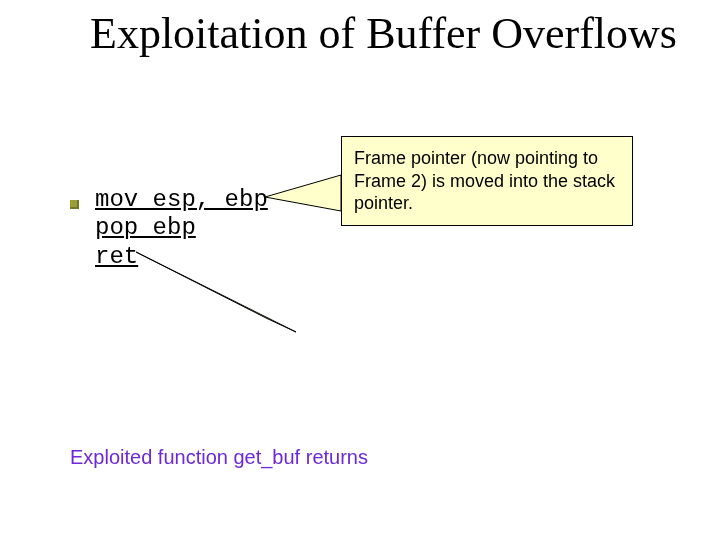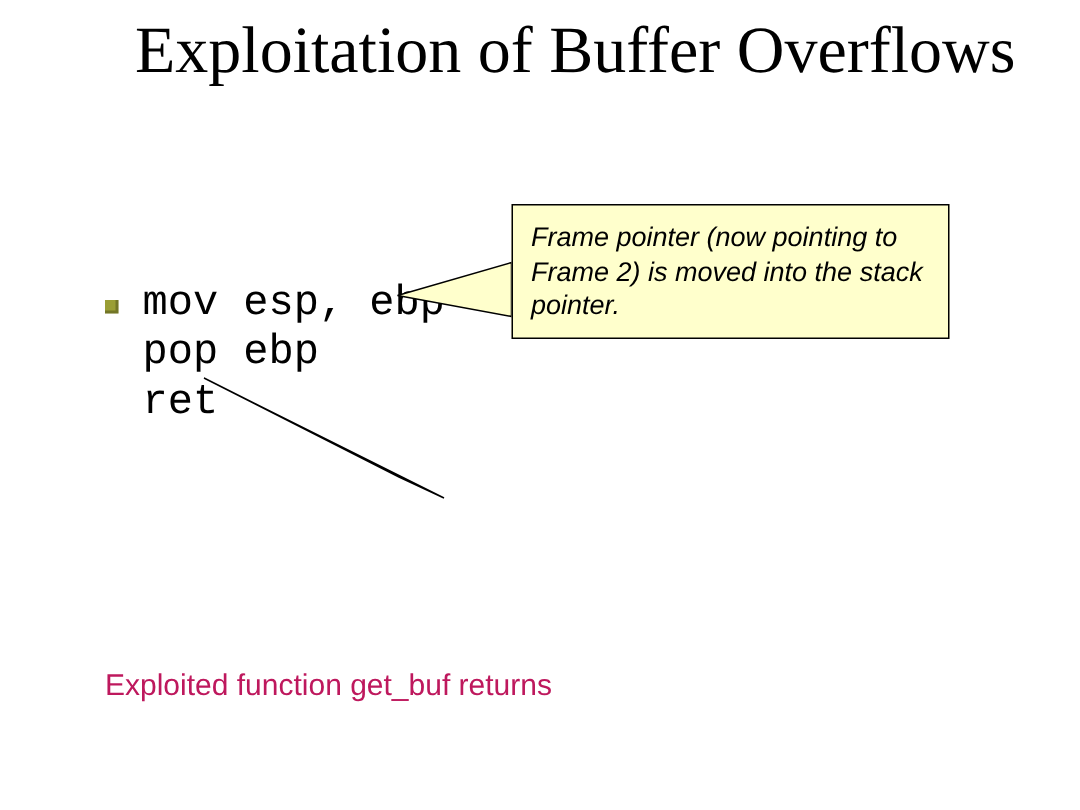--- a/index.html
+++ b/index.html
@@ -32,54 +32,54 @@
     width: 9px;
     height: 9px;
     background: #9a9e35;
     box-shadow: inset -2px -2px 0 rgba(0,0,0,0.25);
   }
   .code {
     position: absolute;
     left: 95px;
     top: 186px;
     font-family: "Courier New", Courier, monospace;
-    font-size: 28px;
+    font-size: 24px;
     line-height: 1.18;
     white-space: pre;
     color: #000;
+    text-decoration: underline;
   }
   .callout {
     position: absolute;
     background: #ffffcc;
     border: 1px solid #000;
     padding: 10px 12px;
     font-family: Arial, Helvetica, sans-serif;
     font-size: 18px;
     line-height: 1.25;
     box-sizing: border-box;
-    font-style: italic;
   }
   .callout-upper {
     left: 341px;
     top: 136px;
     width: 292px;
   }
   .callout-lower {
     left: 247px;
     top: 318px;
     width: 352px;
   }
   .mono-inline { font-family: "Courier New", Courier, monospace; }
   .subtitle {
     position: absolute;
     left: 70px;
     top: 446px;
     font-family: Arial, Helvetica, sans-serif;
     font-size: 20px;
-    color: #be185d;
+    color: #6d28d9;
   }
   svg.pointer {
     position: absolute;
     overflow: visible;
   }
 </style>
 </head>
 <body>
 
 <div class="slide">

